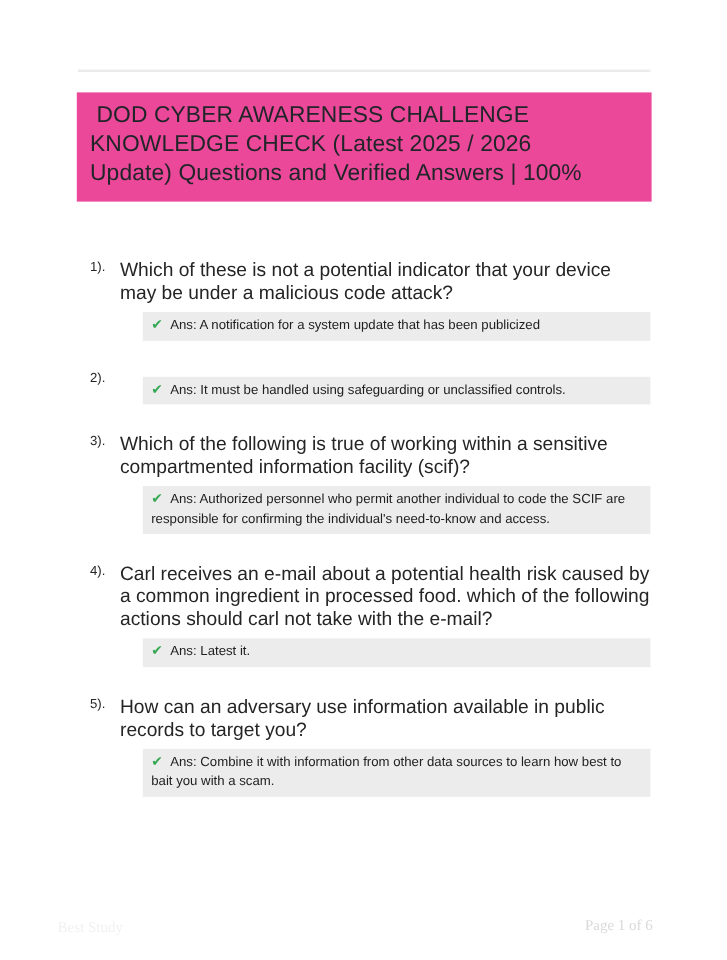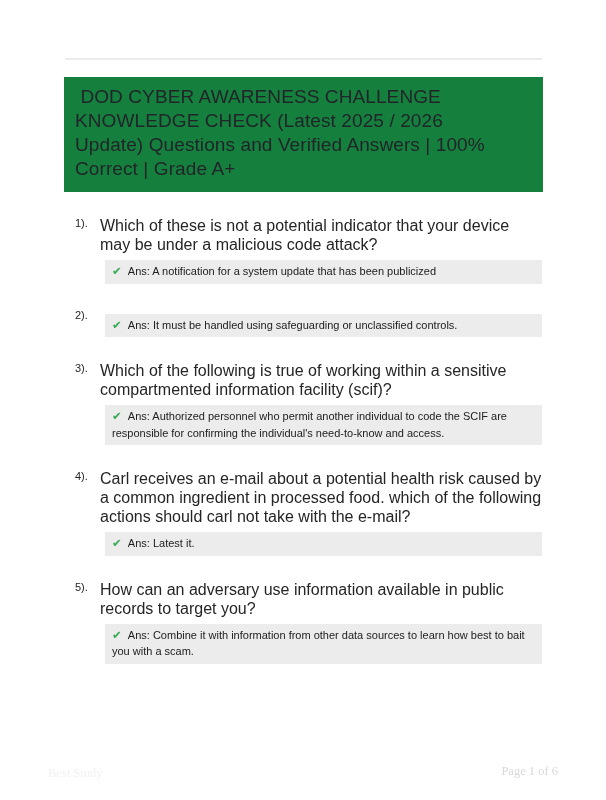--- a/index.html
+++ b/index.html
@@ -21,21 +21,21 @@
     width: 477px;
     height: 2px;
     background: #ebebeb;
   }
   .title-box {
     position: absolute;
     left: 64px;
     top: 77px;
     width: 479px;
     box-sizing: border-box;
-    background: #15803d;
+    background: #ec4899;
     padding: 8px 10px 11px 11px;
     font-size: 19px;
     line-height: 24px;
     color: #212529;
     letter-spacing: 0.1px;
   }
   .title-box .title-line {
     white-space: pre-wrap;
   }
   .qa-list {
@@ -57,21 +57,21 @@
   }
   .q-body {
     width: 442px;
   }
   .q-text {
     font-size: 16px;
     line-height: 19px;
     color: #252525;
   }
   .answer {
-    margin-left: 5px;
+    margin-left: 19px;
     margin-top: 6px;
     background: #ececec;
     box-sizing: border-box;
     padding: 3px 9px 4px 7px;
     font-size: 11px;
     line-height: 16.5px;
     color: #212121;
   }
   .check {
     color: #34a853;
@@ -81,39 +81,38 @@
   .footer-left {
     position: absolute;
     left: 48px;
     top: 766px;
     font-family: "Liberation Serif", serif;
     font-size: 12.5px;
     color: #f1f1f1;
   }
   .footer-right {
     position: absolute;
-    right: 48px;
+    right: 62px;
     top: 764px;
     font-family: "Liberation Serif", serif;
     font-size: 12.5px;
     color: #d9d9d9;
   }
 </style>
 </head>
 <body>
 
 <div class="page">
 
   <div class="top-rule"></div>
 
   <div class="title-box">
     <div class="title-line"> DOD CYBER AWARENESS CHALLENGE</div>
     <div class="title-line">KNOWLEDGE CHECK (Latest 2025 / 2026</div>
     <div class="title-line">Update) Questions and Verified Answers | 100%</div>
-    <div class="title-line">Correct | Grade A+</div>
   </div>
 
   <div class="qa-list">
   <div class="qa">
     <div class="q-num">1).</div>
     <div class="q-body">
       <div class="q-text">Which of these is not a potential indicator that your device may be under a malicious code attack?</div>
       <div class="answer"><span class="check">✔ </span><span class="answer-text">Ans: A notification for a system update that has been publicized</span></div>
     </div>
   </div>

